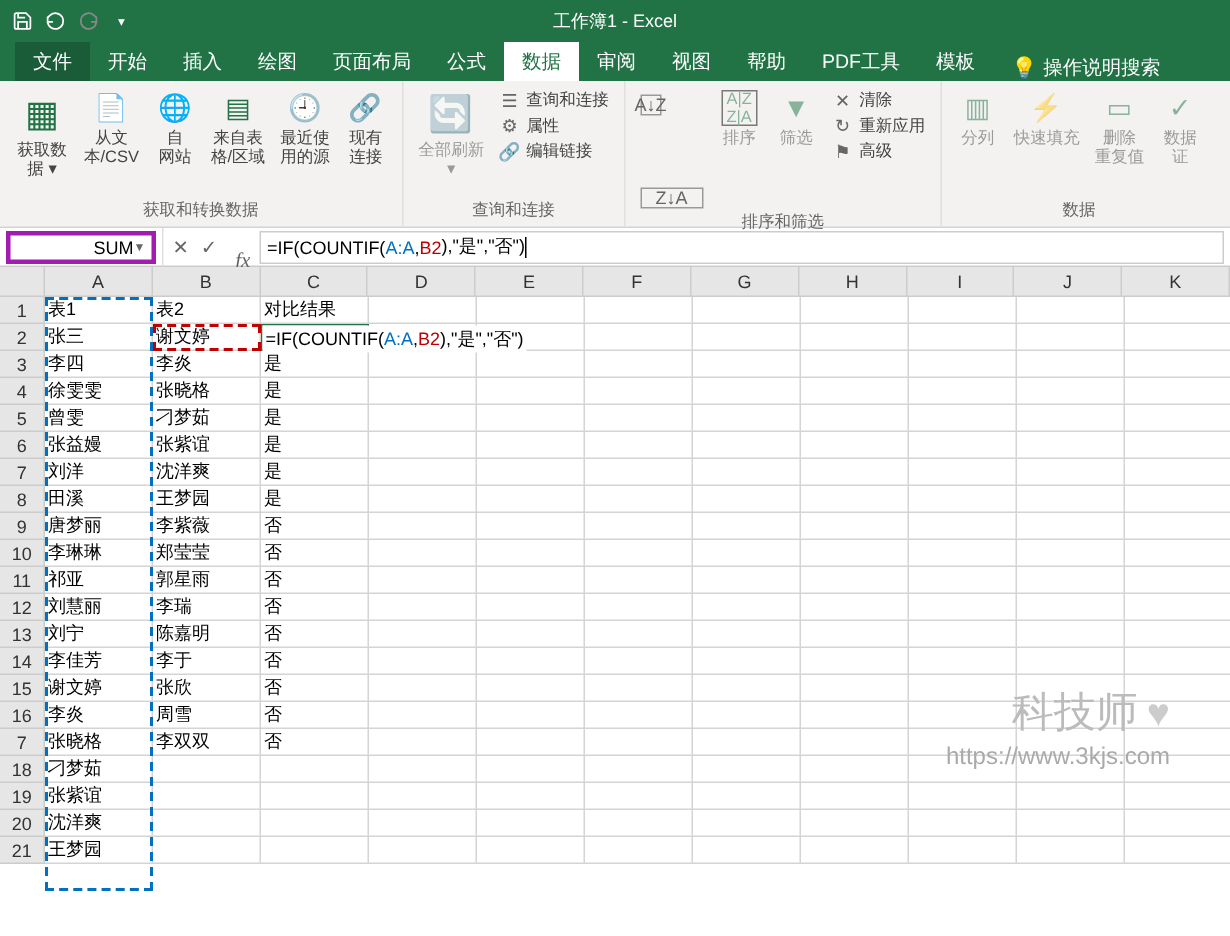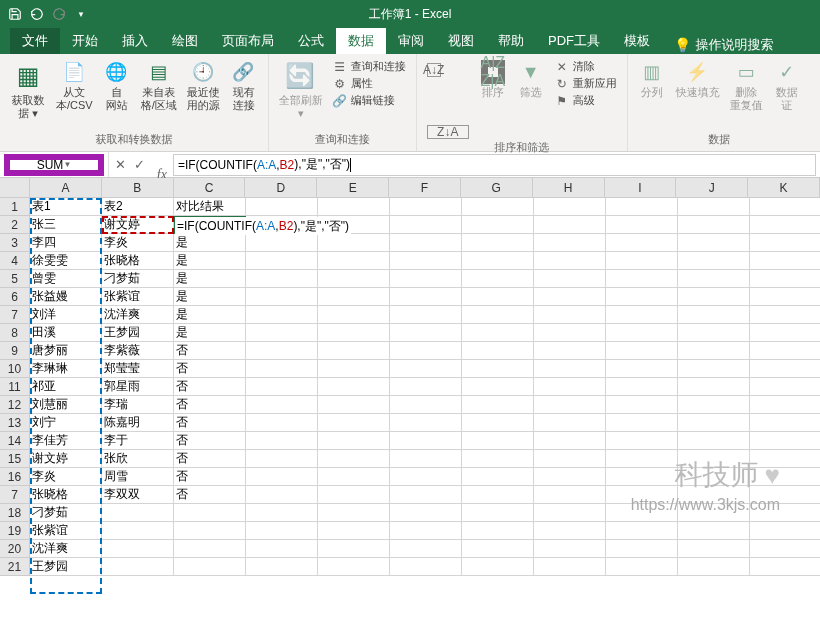--- a/index.html
+++ b/index.html
@@ -29,21 +29,21 @@
 .rbtn .ico { width: 24px; height: 24px; display: flex; align-items: center; justify-content: center; font-size: 18px; color: #217346; }
 .rbtn .ico.big { width: 32px; height: 32px; font-size: 24px; }
 .rbtn .lbl { font-size: 11px; color: #444; text-align: center; line-height: 1.2; white-space: nowrap; }
 .rbtn.disabled { opacity: 0.5; }
 .rbtn-stack { display: flex; flex-direction: column; gap: 0; }
 .rbtn-small { display: flex; align-items: center; gap: 4px; padding: 1px 4px; font-size: 11px; color: #444; }
 .rbtn-small .ico-s { width: 14px; height: 14px; display: inline-flex; align-items: center; justify-content: center; font-size: 12px; color: #666; }
 
 
 .fbar { height: 26px; display: flex; align-items: center; border-bottom: 1px solid #ccc; background: #fff; }
-.namebox { width: 100px; height: 22px; border: 6px solid #a21caf; margin: 0 4px; display: flex; align-items: center; justify-content: center; padding: 0 4px; font-size: 12px; }
+.namebox { width: 100px; height: 22px; border: 3px solid #a21caf; margin: 0 4px; display: flex; align-items: center; justify-content: flex-end; padding: 0 4px; font-size: 12px; }
 .namebox .dd { font-size: 8px; color: #666; }
 .fbar .fx-btns { display: flex; align-items: center; gap: 8px; padding: 0 6px; border-left: 1px solid #e0e0e0; height: 100%; }
 .fbar .fx-btns span { font-size: 13px; color: #666; cursor: pointer; }
 .fbar .fx-label { font-style: italic; font-family: serif; font-size: 14px; color: #666; padding: 0 6px; margin-top: 21px; }
 .fbar .finput { flex: 1; height: 22px; border: 1px solid #ccc; margin-right: 4px; display: flex; align-items: center; padding: 0 4px; font-size: 12px; font-family: Consolas, monospace; }
 .fbar .finput .cursor { display: inline-block; width: 1px; height: 14px; background: #000; animation: blink 1s infinite; }
 @keyframes blink { 50% { opacity: 0; } }
 .fref1 { color: #0070c0; }
 .fref2 { color: #c00000; }
 
@@ -196,21 +196,21 @@
     <div class="btns">
       <div class="rbtn-stack" style="padding-top:4px;gap:46px;">
         <div class="rbtn-small disabled">
             <span class="ico-s" style="border:1px solid #999;padding:0 2px;">A↓Z</span>
           </div>
         <div class="rbtn-small disabled">
             <span class="ico-s" style="border:1px solid #999;padding:0 20px;">Z↓A</span>
           </div>
       </div>
       <div class="rbtn disabled">
-          <div class="ico" style="border:7px solid #000000;font-size:16px;">A|Z<br>Z|A</div>
+          <div class="ico" style="border:1px solid #000000;font-size:11px;">A|Z<br>Z|A</div>
           <div class="lbl">排序</div>
         </div>
       <div class="rbtn disabled">
           <div class="ico">▼</div>
           <div class="lbl">筛选</div>
         </div>
       <div class="rbtn-stack">
         <div class="rbtn-small disabled">
             <span class="ico-s">✕</span>
             <span>清除</span>

